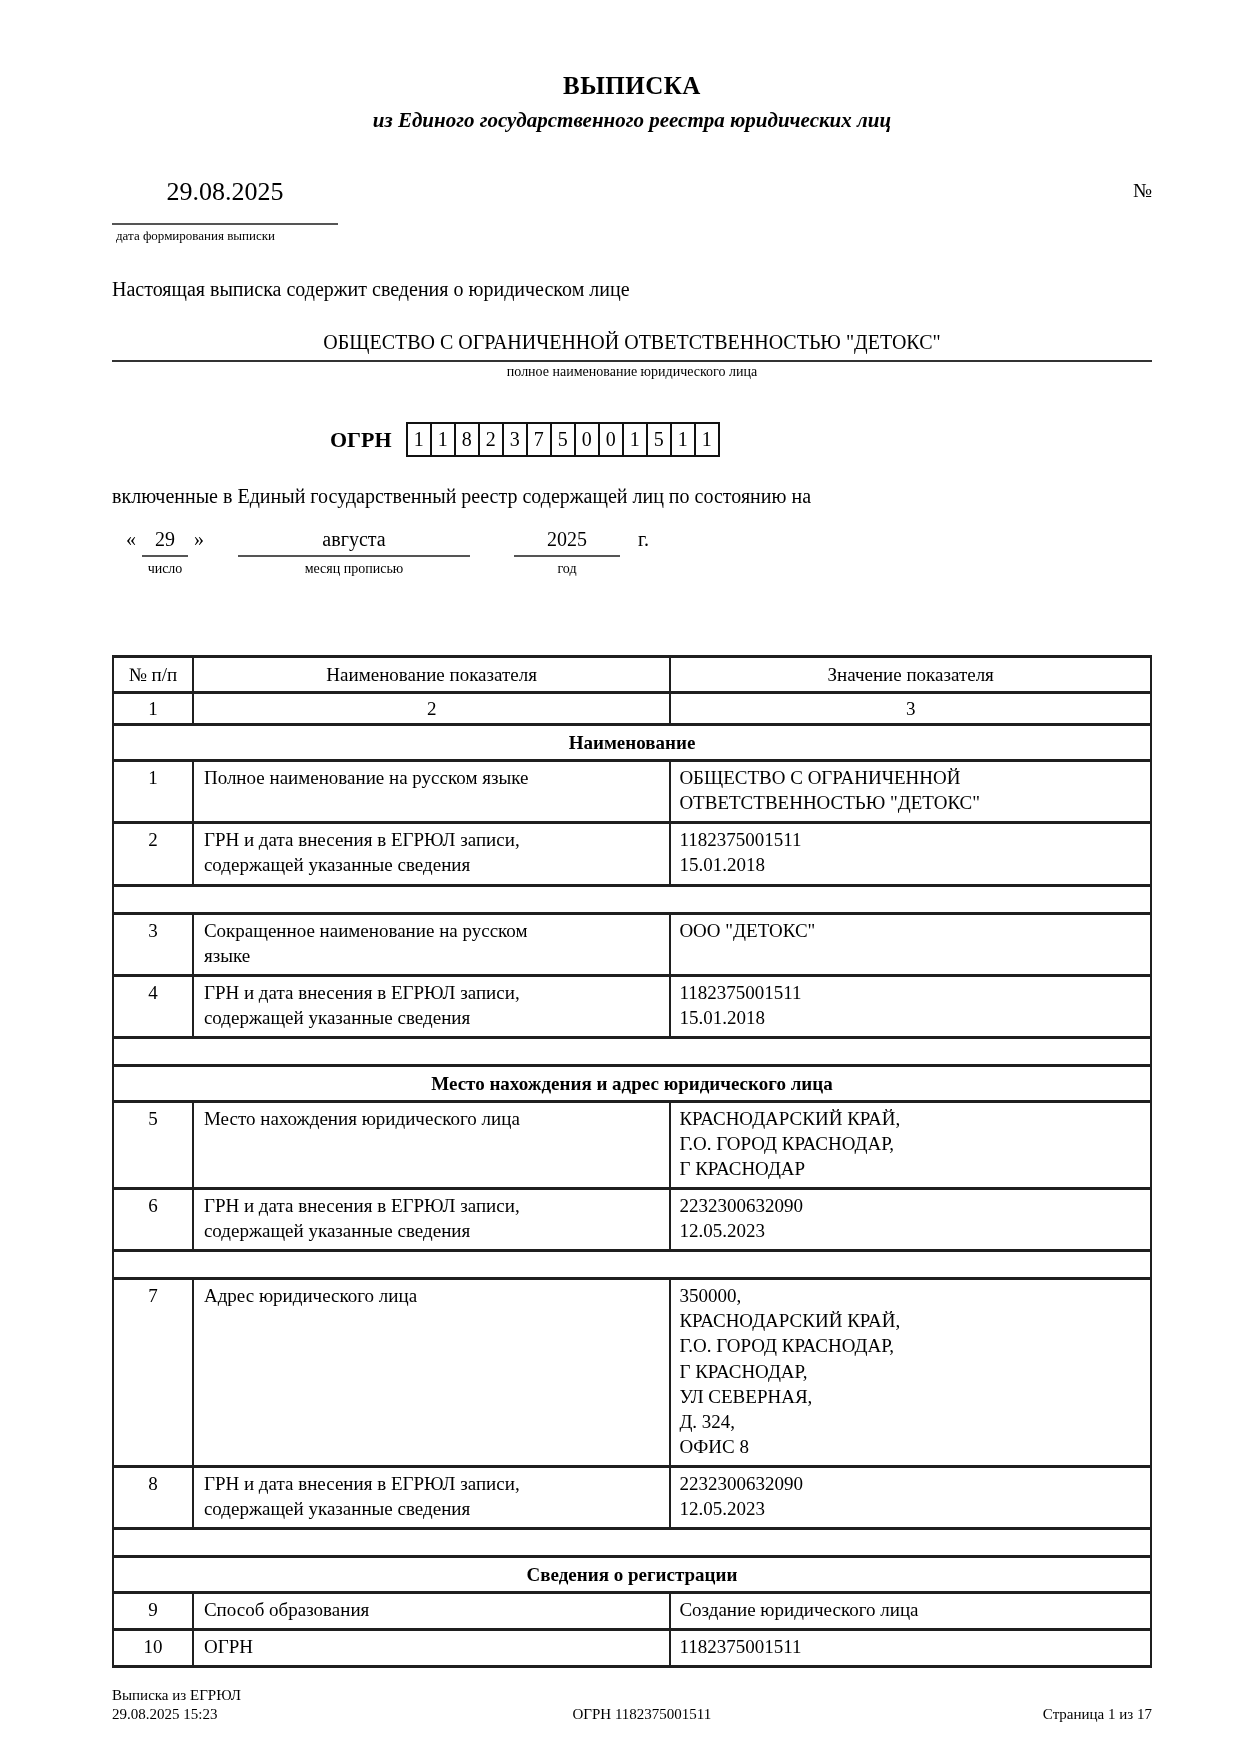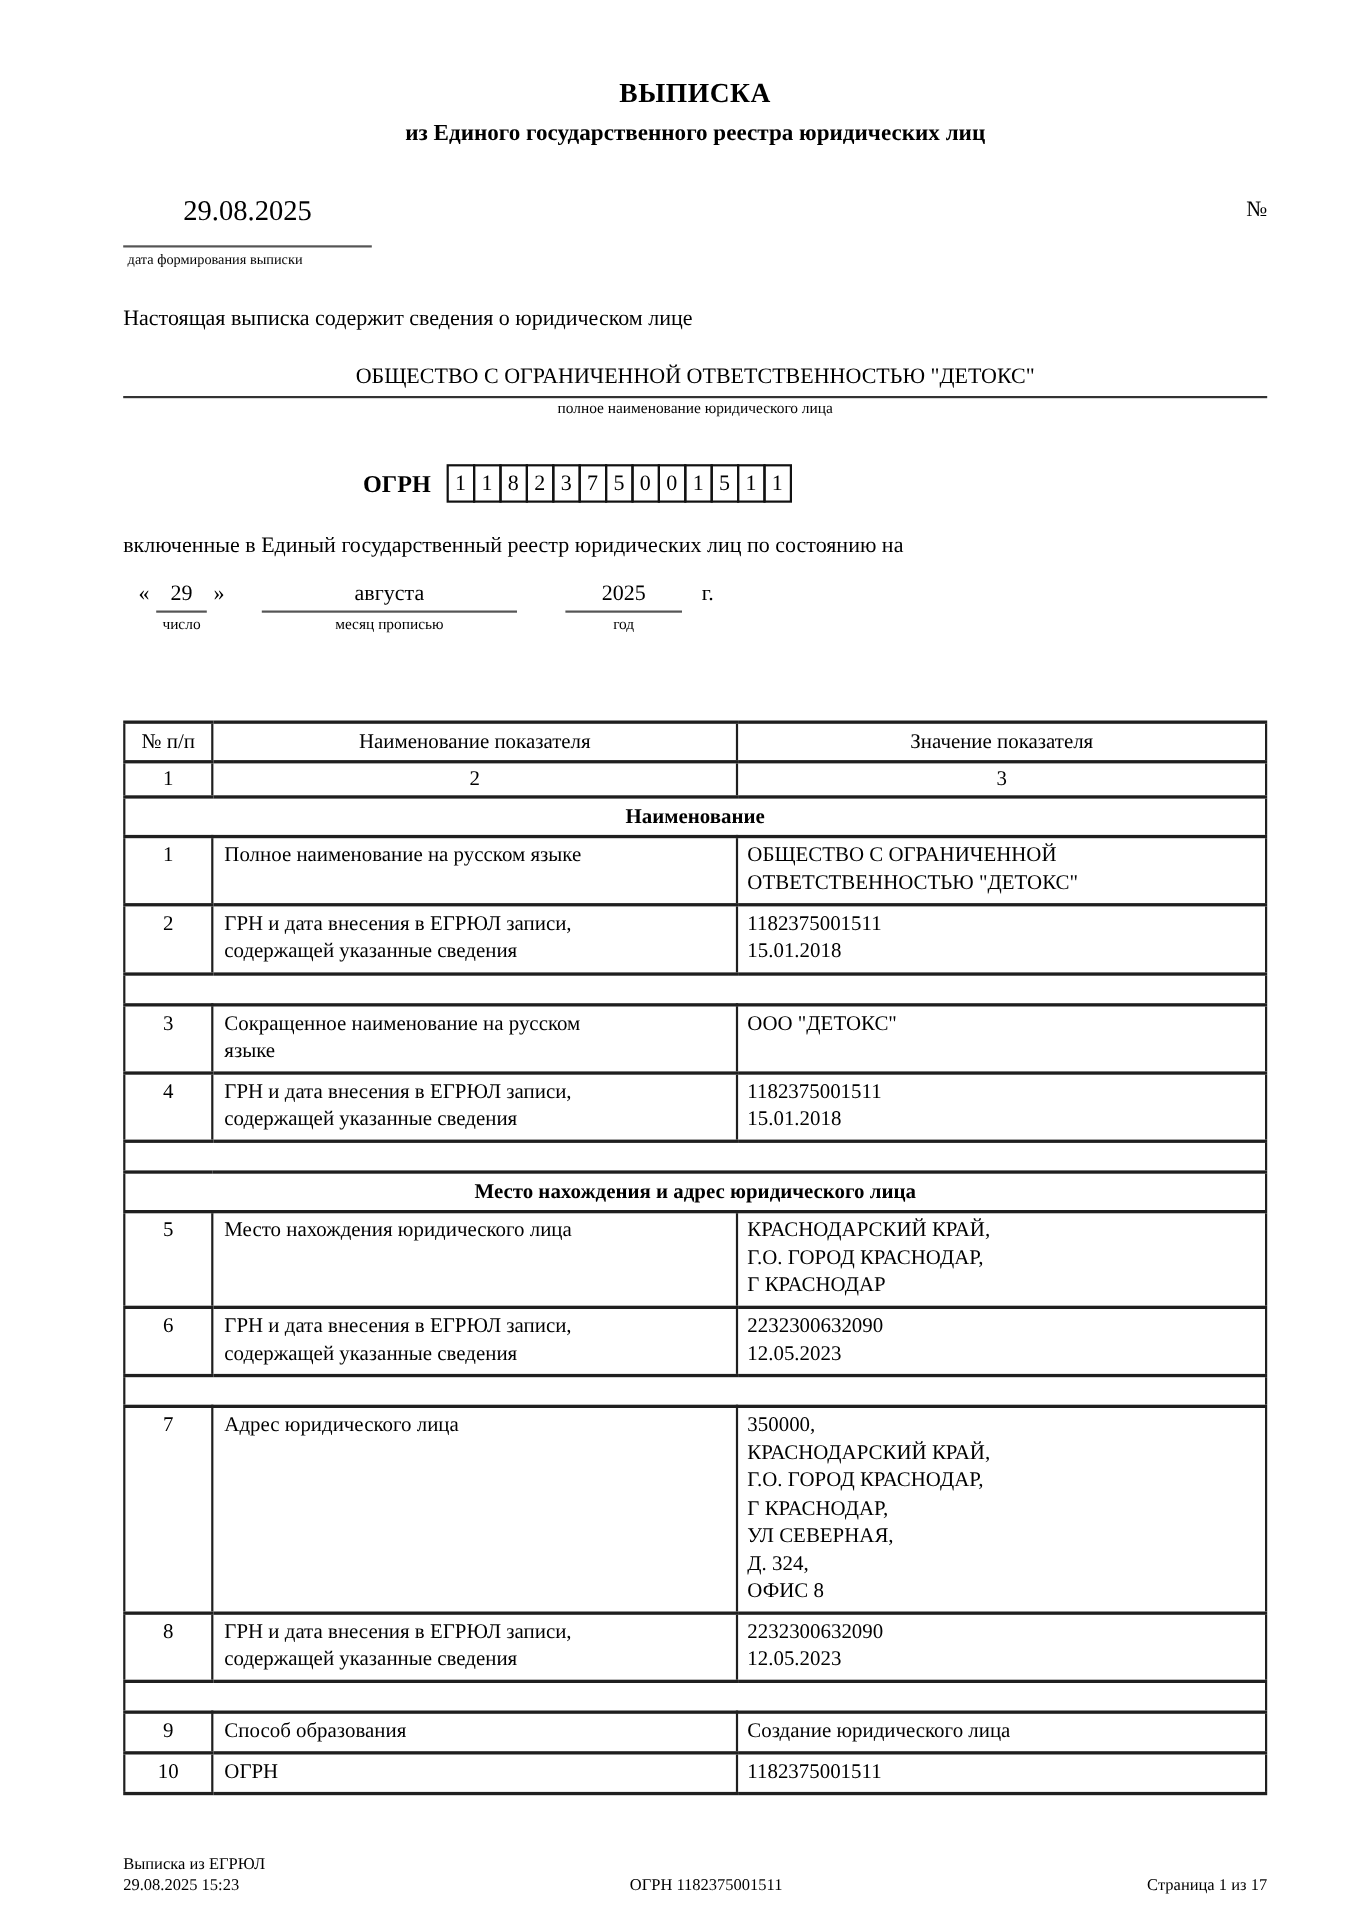--- a/index.html
+++ b/index.html
@@ -5,21 +5,21 @@
   * { margin: 0; padding: 0; box-sizing: border-box; }
   html, body { background: #ffffff; }
   body {
     width: 1240px; height: 1755px;
     font-family: "Liberation Serif", "DejaVu Serif", serif;
     color: #000; position: relative; overflow: hidden;
   }
   .page { position: absolute; inset: 0; padding: 72px 88px 0 112px; }
 
   .doc-title { text-align: center; font-size: 25px; font-weight: bold; letter-spacing: 0.5px; }
-  .doc-subtitle { text-align: center; font-size: 21px; font-weight: bold; margin-top: 8px; }
+  .doc-subtitle { text-align: center; font-size: 21px; font-weight: bold; margin-top: 8px; font-style: italic; }
 
   .date-number-row { display: flex; justify-content: space-between; margin-top: 44px; }
   .date-block { width: 226px; text-align: center; }
   .date-value { font-size: 26px; padding-bottom: 16px; border-bottom: 2px solid #555; }
   .date-caption { font-size: 13px; margin-top: 3px; text-align: left; padding-left: 4px; }
   .number-group { display: flex; align-items: flex-start; gap: 46px; }
   .number-sign { font-size: 20px; padding-top: 2px; }
   .number-block { width: 196px; text-align: center; font-size: 20px; line-height: 1.35;
                   border-bottom: 2px solid #555; padding-bottom: 4px; }
 
@@ -114,21 +114,21 @@
         <span class="digit-box">5</span>
         <span class="digit-box">0</span>
         <span class="digit-box">0</span>
         <span class="digit-box">1</span>
         <span class="digit-box">5</span>
         <span class="digit-box">1</span>
         <span class="digit-box">1</span>
       </div>
   </div>
 
-  <div class="included-line">включенные в Единый государственный реестр юридических лиц по состоянию на</div>
+  <div class="included-line">включенные в Единый государственный реестр содержащей лиц по состоянию на</div>
 
   <div class="asof-row">
     <span class="quote">«</span>
     <span class="asof-field asof-day">
       <span class="asof-underline">29</span>
       <div class="asof-caption">число</div>
     </span>
     <span class="quote">»</span>
     <span class="asof-field asof-month">
       <span class="asof-underline">августа</span>
@@ -227,20 +227,23 @@
         <tr class="item-row">
           <td class="num-cell">8</td>
           <td class="name-cell">ГРН и дата внесения в ЕГРЮЛ записи,
 содержащей указанные сведения</td>
           <td class="value-cell">2232300632090
 12.05.2023</td>
         </tr>
         <tr class="spacer-row">
           <td colspan="3"></td>
         </tr>
+        <tr class="section-row">
+          <td colspan="3" class="section-cell">Сведения о регистрации</td>
+        </tr>
         <tr class="item-row">
           <td class="num-cell">9</td>
           <td class="name-cell">Способ образования</td>
           <td class="value-cell">Создание юридического лица</td>
         </tr>
         <tr class="item-row">
           <td class="num-cell">10</td>
           <td class="name-cell">ОГРН</td>
           <td class="value-cell">1182375001511</td>
         </tr>

